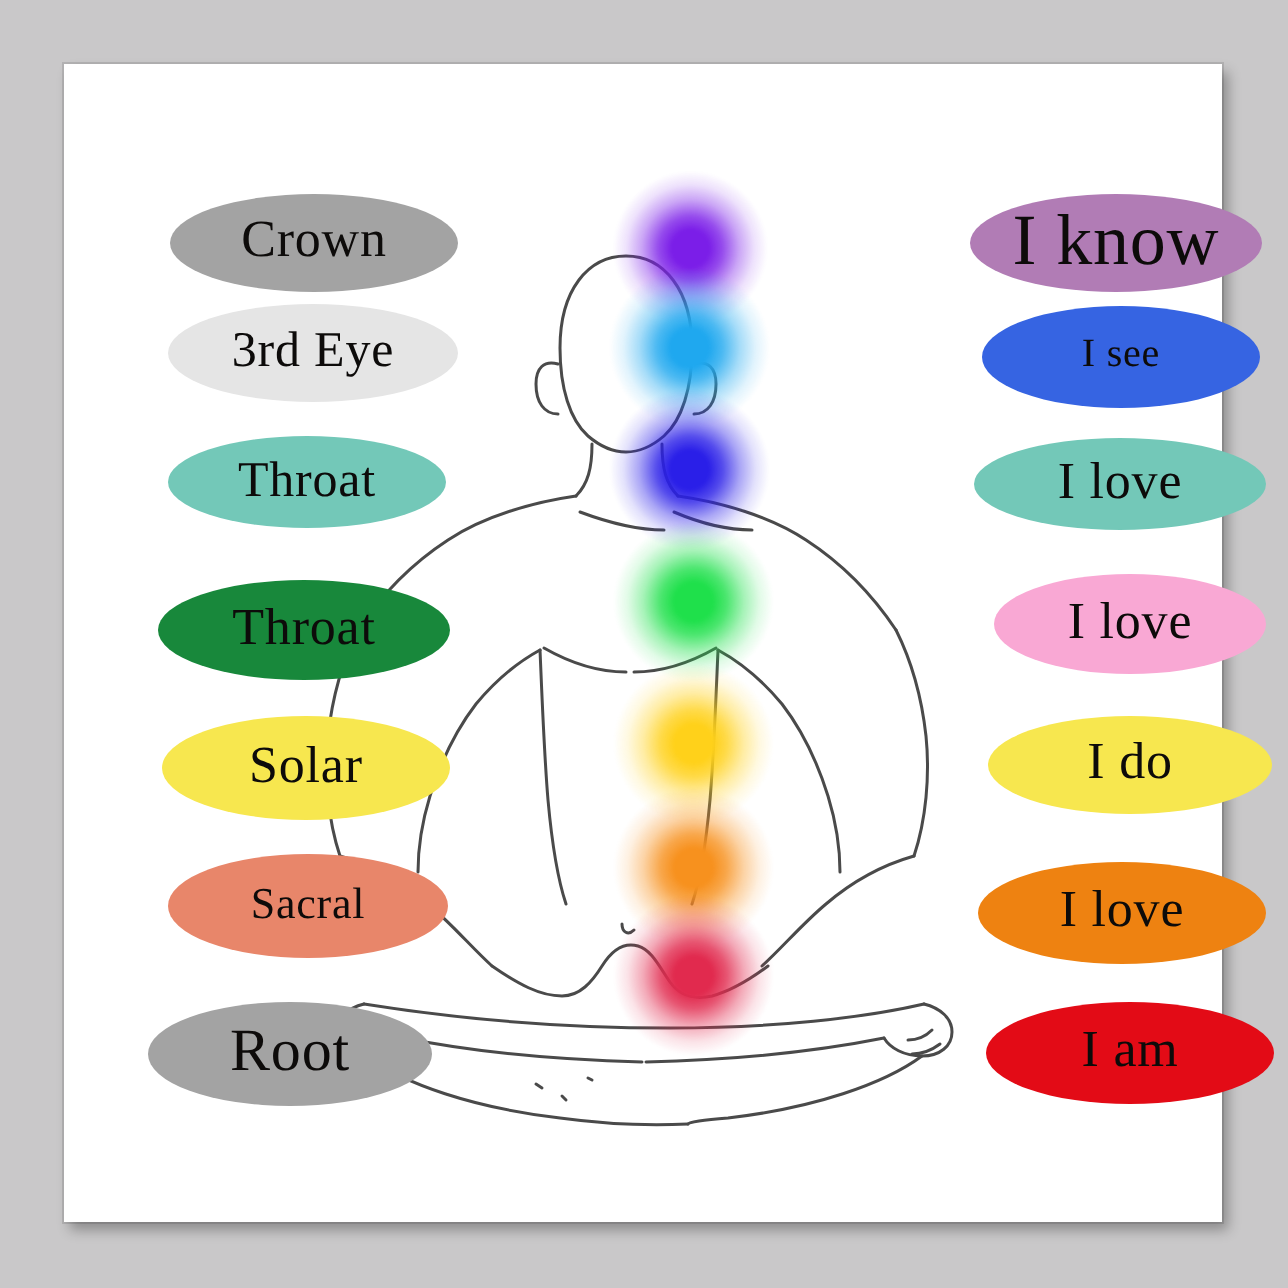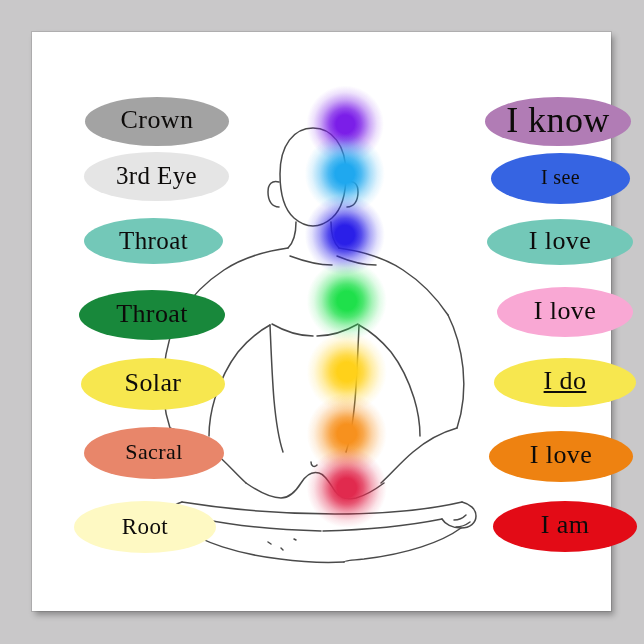--- a/index.html
+++ b/index.html
@@ -176,38 +176,38 @@
         </div>
         <div class="oval" style="left: 47px; top: 258px; width: 146px; height: 50px; background: rgb(24, 136, 59); font-size: 26px;">
           <span>Throat</span>
         </div>
         <div class="oval" style="left: 49px; top: 326px; width: 144px; height: 52px; background: rgb(247, 231, 79); font-size: 26px;">
           <span>Solar</span>
         </div>
         <div class="oval" style="left: 52px; top: 395px; width: 140px; height: 52px; background: rgb(232, 134, 106); font-size: 22px;">
           <span>Sacral</span>
         </div>
-        <div class="oval" style="left: 42px; top: 469px; width: 142px; height: 52px; background: #fef9c3; font-size: 23px;">
+        <div class="oval" style="left: 42px; top: 469px; width: 142px; height: 52px; background: #a3a3a3; font-size: 30px;">
           <span>Root</span>
         </div>
       </div>
     <div id="right-col">
         <div class="oval" style="left: 453px; top: 64.5px; width: 146px; height: 49px; background: rgb(177, 124, 181); font-size: 36px;">
           <span>I know</span>
         </div>
         <div class="oval" style="left: 459px; top: 120.5px; width: 139px; height: 51px; background: rgb(54, 100, 226); font-size: 20px; text-align: center;">
           <span>I see</span>
         </div>
         <div class="oval" style="left: 455px; top: 187px; width: 146px; height: 46px; background: rgb(115, 200, 184); font-size: 26px;">
           <span>I love</span>
         </div>
         <div class="oval" style="left: 465px; top: 255px; width: 136px; height: 50px; background: #f9a8d4; font-size: 26px;">
           <span>I love</span>
         </div>
-        <div class="oval" style="left: 462px; top: 325.5px; width: 142px; height: 49px; background: rgb(247, 231, 79); font-size: 26px; text-decoration: underline;">
+        <div class="oval" style="left: 462px; top: 325.5px; width: 142px; height: 49px; background: rgb(247, 231, 79); font-size: 26px;">
           <span>I do</span>
         </div>
         <div class="oval" style="left: 457px; top: 398.5px; width: 144px; height: 51px; background: rgb(238, 130, 17); font-size: 26px;">
           <span>I love</span>
         </div>
         <div class="oval" style="left: 461px; top: 468.5px; width: 144px; height: 51px; background: rgb(227, 11, 22); font-size: 26px;">
           <span>I am</span>
         </div>
       </div>
 

